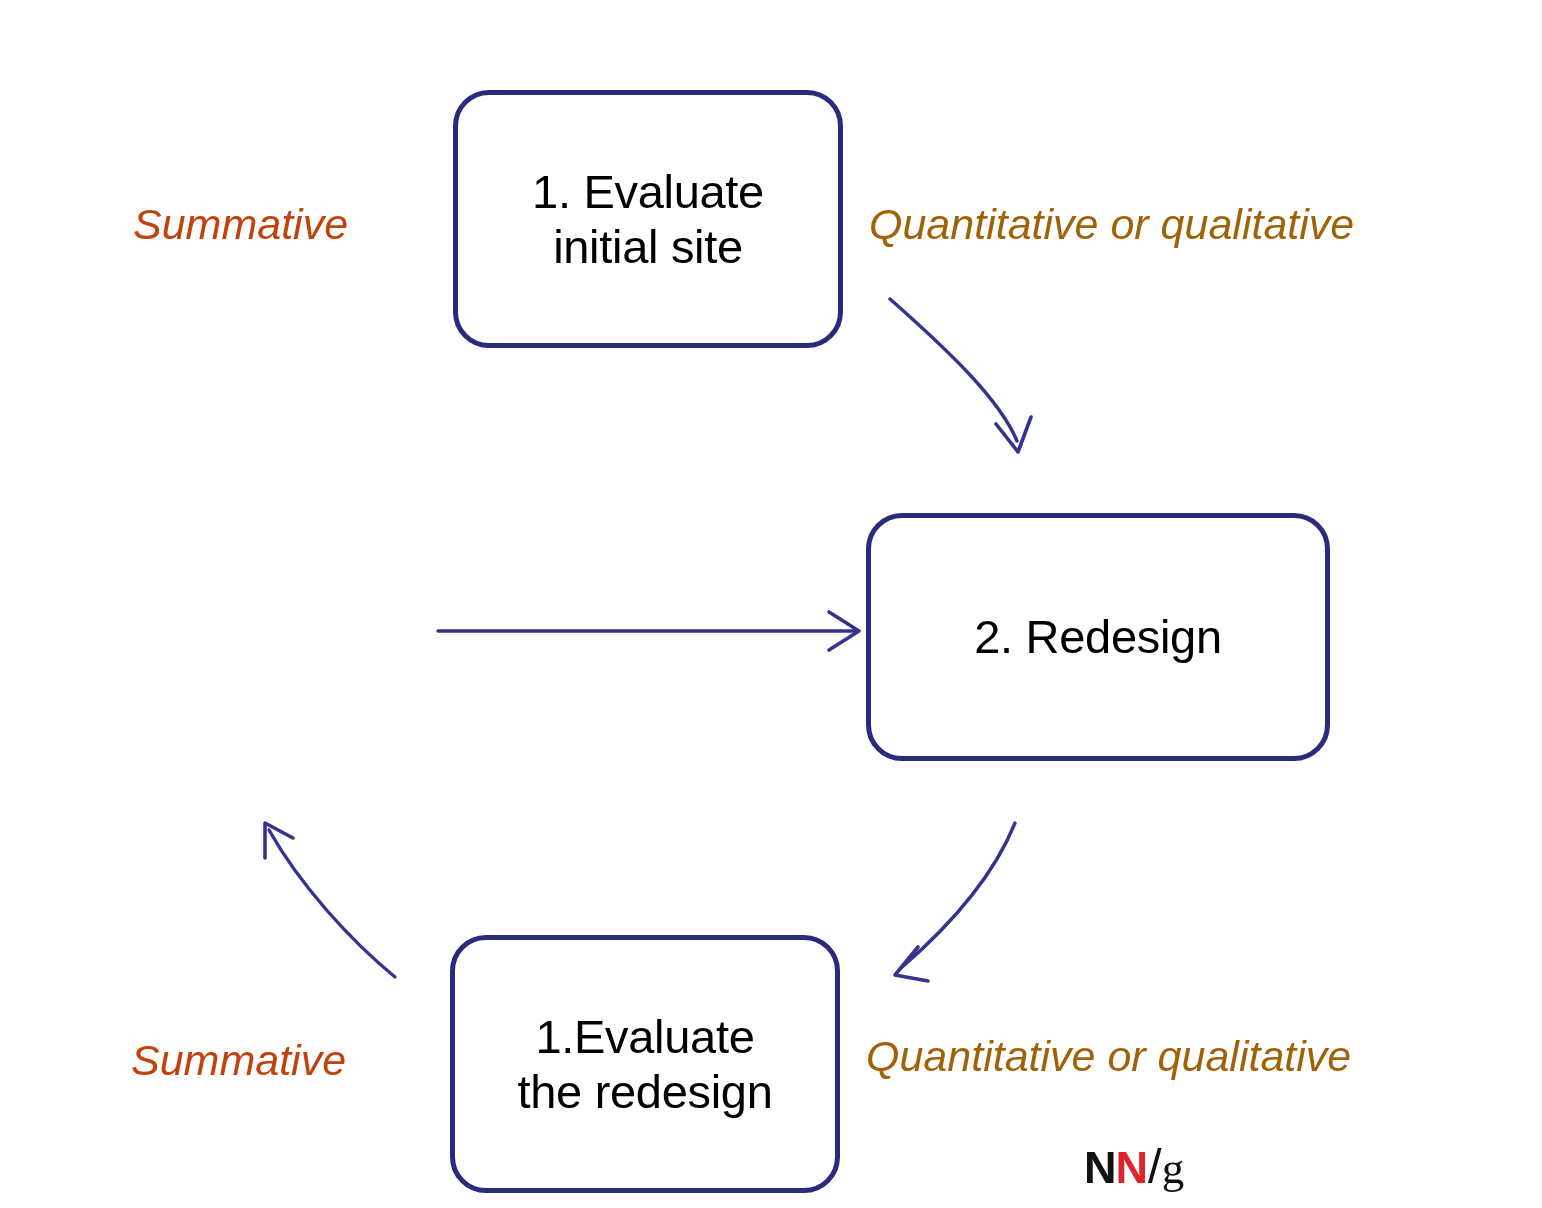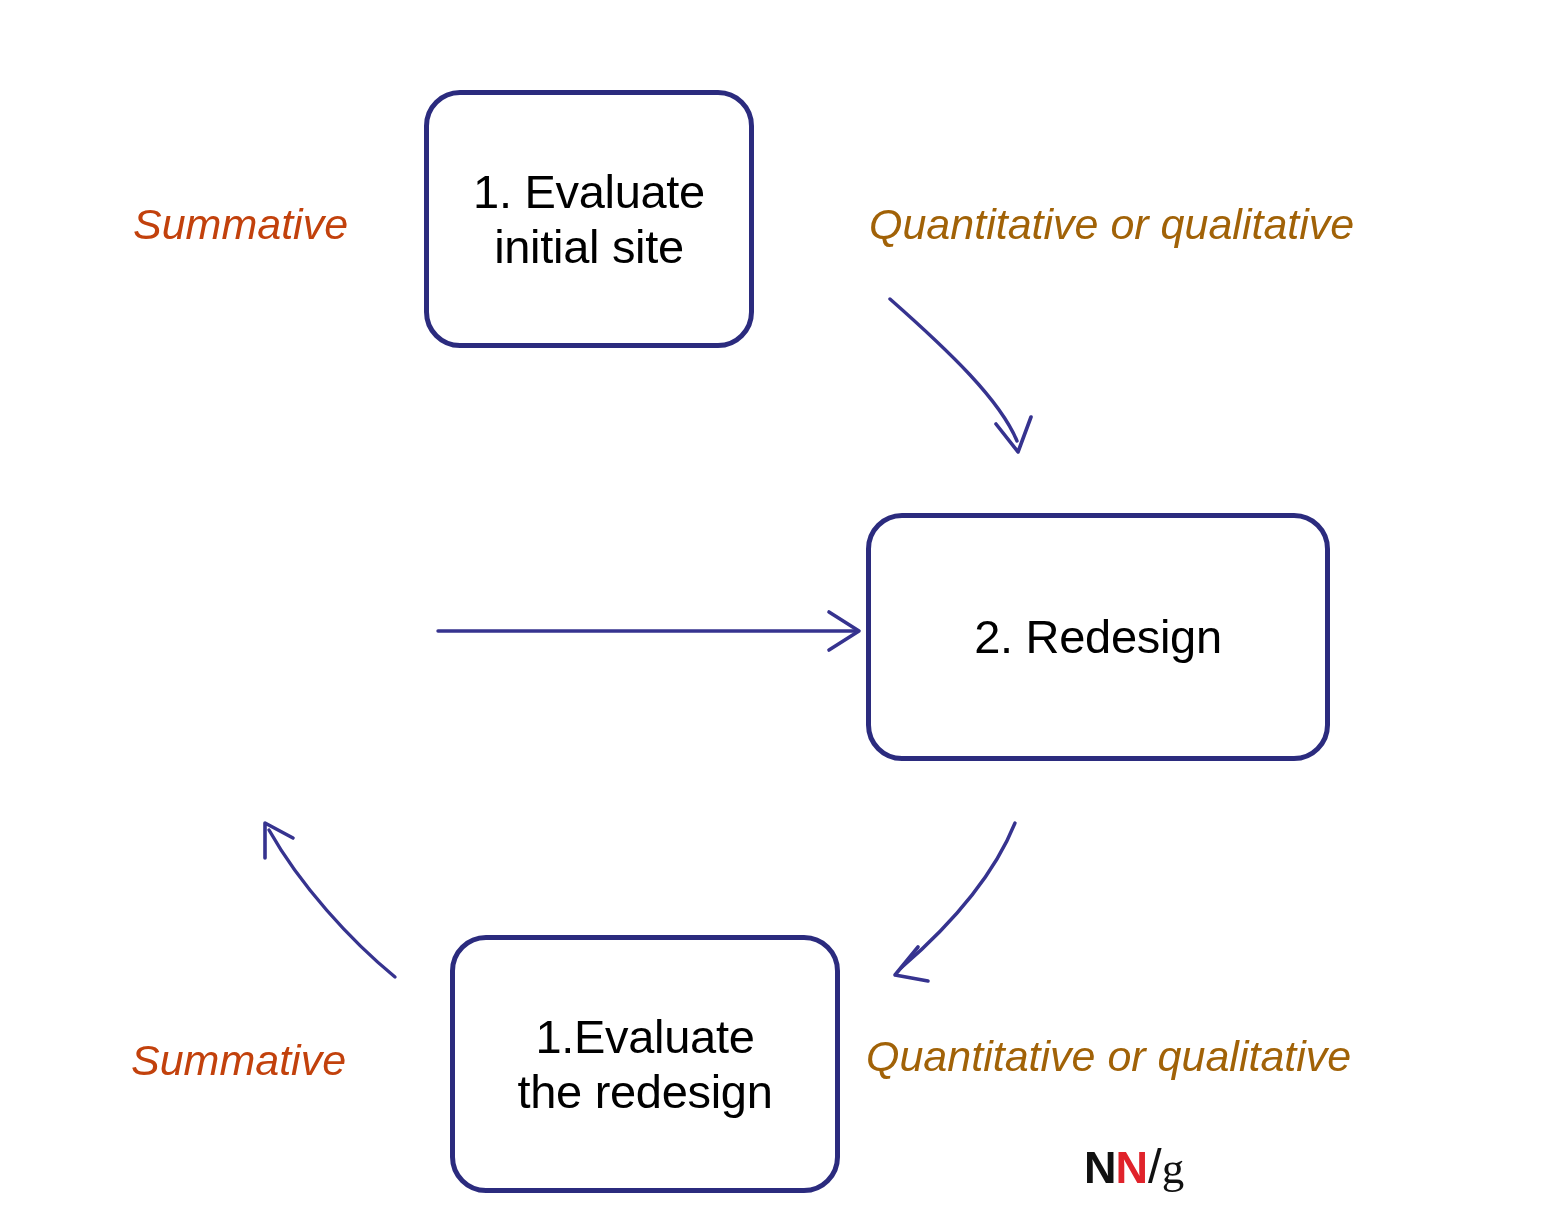--- a/index.html
+++ b/index.html
@@ -30,21 +30,21 @@
     justify-content: center;
     text-align: center;
     color: #000000;
     font-size: 47px;
     line-height: 1.18;
     font-weight: 400;
     letter-spacing: -0.3px;
     white-space: pre-line;
   }
 
-  #node-1 { left: 424px; top: 90px;  width: 330px; height: 258px; }
+  #node-1 { left: 453px; top: 90px;  width: 390px; height: 258px; }
   #node-2 { left: 866px; top: 513px; width: 464px; height: 248px; }
   #node-3 { left: 450px; top: 935px; width: 390px; height: 258px; }
   #node-4 { left: 26px;  top: 512px; width: 392px; height: 250px; }
 
   
   .annot {
     position: absolute;
     font-style: italic;
     font-size: 43px;
     line-height: 1.28;

